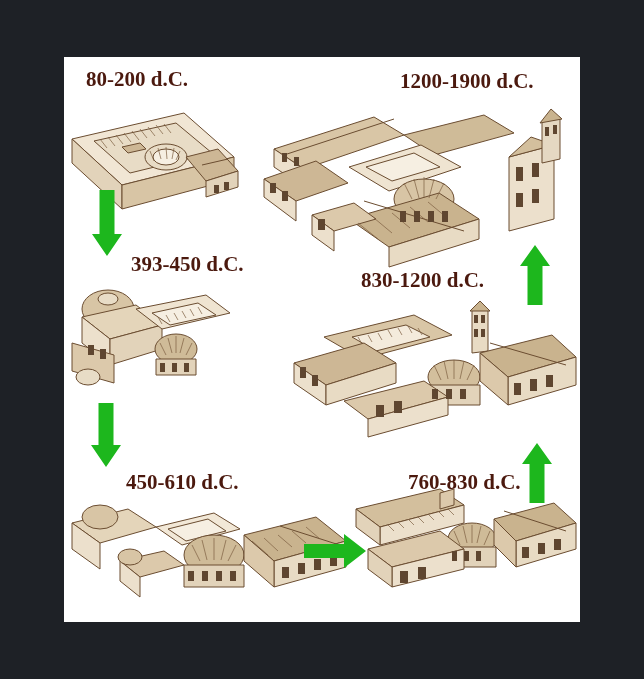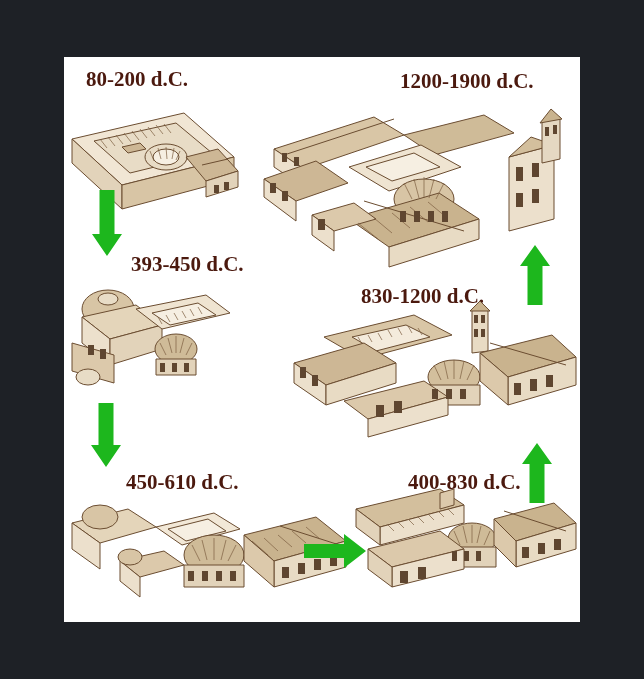--- a/index.html
+++ b/index.html
@@ -117,21 +117,21 @@
     <rect class="dark" x="218" y="74" width="7" height="11"></rect>
     <rect class="dark" x="234" y="70" width="7" height="11"></rect>
     <rect class="dark" x="250" y="66" width="7" height="11"></rect>
     <rect class="dark" x="266" y="62" width="7" height="11"></rect>
   </svg>
 
   <svg class="arrow" style="left:240px;top:477px;" width="62" height="34" viewBox="0 0 62 34">
     <polygon points="0,10 40,10 40,0 62,17 40,34 40,24 0,24" fill="#1db71d"></polygon>
   </svg>
 
-  <div class="stage-label" style="left:344px;top:414px;">400-830 d.C.</div>
+  <div class="stage-label" style="left:344px;top:414px;">760-830 d.C.</div>
 
   <svg class="sketch" style="left:280px;top:422px;" width="236" height="134" viewBox="0 0 236 134">
     <g class="ink">
       <polygon points="12,30 96,10 120,26 36,48" fill="#d3bf9d"></polygon>
       <polygon points="36,48 120,26 120,44 36,66" fill="#ece0cc"></polygon>
       <polygon points="12,30 36,48 36,66 12,48" fill="#e2d3ba"></polygon>
       <polygon points="96,14 110,10 110,26 96,30" fill="#dcc9ab"></polygon>
       <ellipse cx="128" cy="60" rx="24" ry="16" fill="#cfbb98"></ellipse>
       <polygon points="104,68 152,68 152,88 104,88" fill="#e2d3ba"></polygon>
       <polygon points="150,40 210,24 232,44 172,62" fill="#c9b38e"></polygon>
@@ -151,21 +151,21 @@
     <rect class="dark" x="194" y="64" width="7" height="11"></rect>
     <rect class="dark" x="210" y="60" width="7" height="11"></rect>
     <rect class="dark" x="56" y="92" width="8" height="12"></rect>
     <rect class="dark" x="74" y="88" width="8" height="12"></rect>
   </svg>
 
   <svg class="arrow" style="left:458px;top:386px;" width="30" height="60" viewBox="0 0 30 60">
     <polygon points="15,0 30,21 22.5,21 22.5,60 7.5,60 7.5,21 0,21" fill="#1db71d"></polygon>
   </svg>
 
-  <div class="stage-label" style="left:297px;top:228px;">830-1200 d.C.</div>
+  <div class="stage-label" style="left:297px;top:212px;">830-1200 d.C.</div>
 
   <svg class="sketch" style="left:220px;top:244px;" width="296" height="150" viewBox="0 0 296 150">
     <g class="ink">
       <polygon points="40,36 130,14 168,34 78,58" fill="#d9c6a6"></polygon>
       <polygon points="68,36 122,24 146,36 92,50" fill="#f4ebdc"></polygon>
       <polygon points="10,62 80,42 112,62 42,84" fill="#cdb795"></polygon>
       <polygon points="10,62 42,84 42,104 10,82" fill="#ece0cc"></polygon>
       <polygon points="42,84 112,62 112,82 42,104" fill="#e8dbc4"></polygon>
       <polygon points="188,8 204,8 204,50 188,52" fill="#e8dbc4"></polygon>
       <polygon points="186,10 206,10 196,0" fill="#c9b38e"></polygon>

